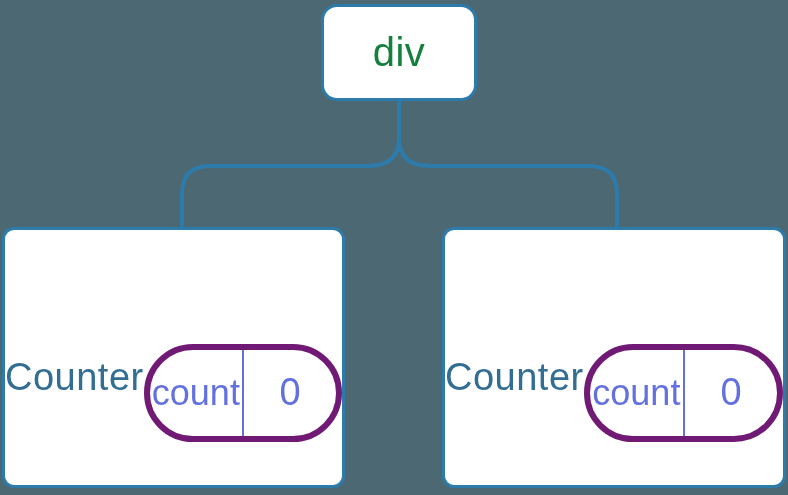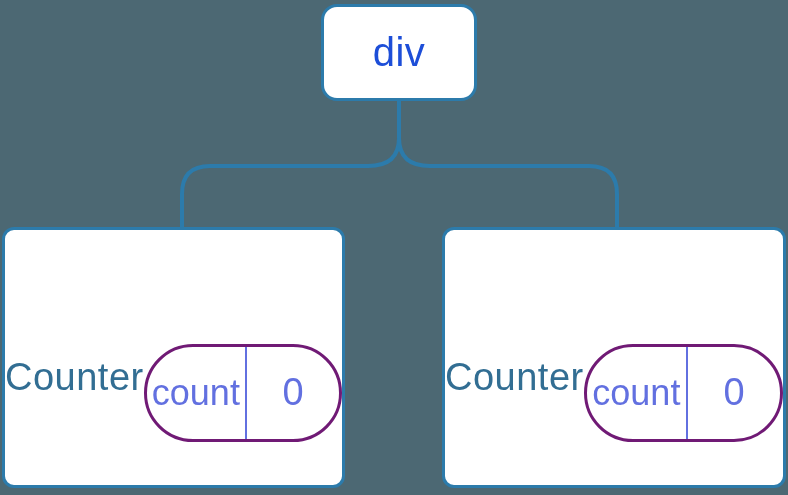--- a/index.html
+++ b/index.html
@@ -37,21 +37,21 @@
     border: 3px solid #2C7BAB;
     border-radius: 16px;
     box-sizing: border-box;
     display: flex;
     align-items: center;
     justify-content: center;
   }
   .root-label {
     font-size: 40px;
     font-weight: 500;
-    color: #1d4ed8;
+    color: #15803d;
     letter-spacing: 0.5px;
   }
   .component-card {
     position: absolute;
     top: 227px;
     height: 261px;
     background: #FFFFFF;
     border: 3px solid #2C7BAB;
     border-radius: 12px;
     box-sizing: border-box;
@@ -66,21 +66,21 @@
     font-size: 38px;
     font-weight: 500;
     color: #326E93;
     line-height: 1.15;
     letter-spacing: 0.5px;
   }
   .state-pill {
     margin-top: 30px;
     width: 270px;
     height: 98px;
-    border: 3px solid #701a75;
+    border: 6px solid #701a75;
     border-radius: 60px;
     box-sizing: border-box;
     display: flex;
     align-items: stretch;
     background: #FFFFFF;
     justify-content: flex-end;
   }
   .state-key {
     flex: 1;
     display: flex;

